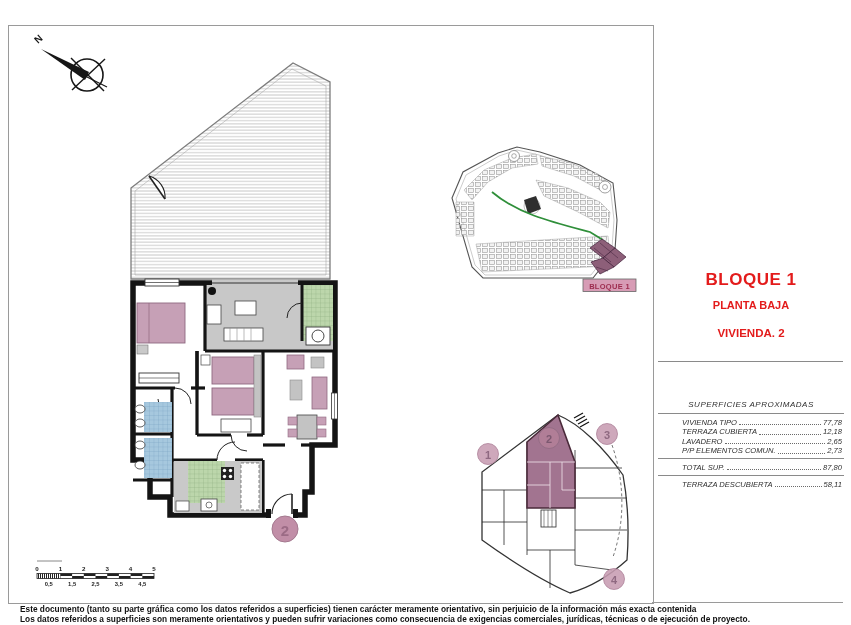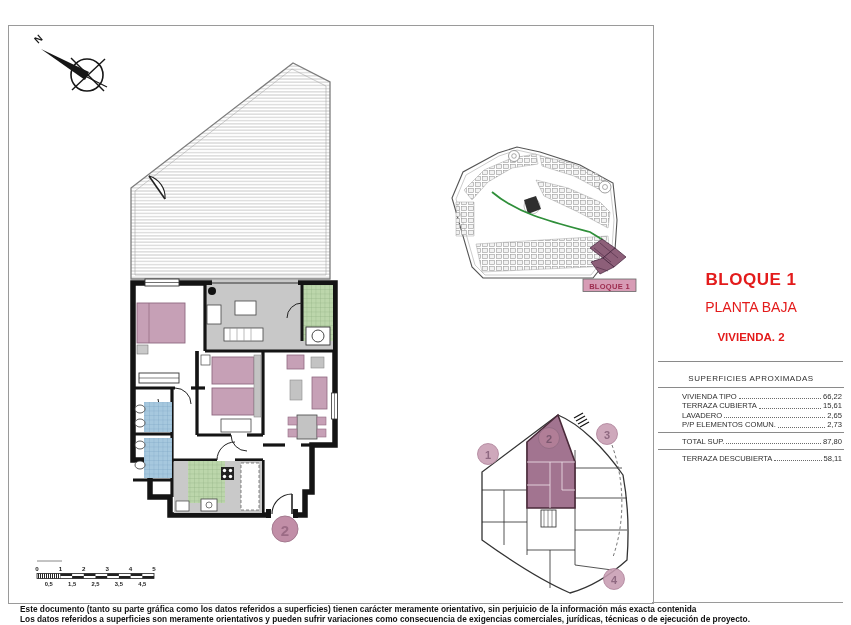--- a/index.html
+++ b/index.html
@@ -5,26 +5,26 @@
   html,body{margin:0;padding:0;background:#fff;}
   .page{position:relative;width:851px;height:625px;background:#fff;overflow:hidden;
         font-family:"Liberation Sans",sans-serif;}
   .abs{position:absolute;}
   .frame{left:8px;top:25px;width:644px;height:577px;border:1px solid #9a9a9a;}
   .bottom-rule{left:652px;top:602px;width:191px;height:0;border-top:1px solid #9a9a9a;}
 
   
   .title-col{left:655px;top:270px;width:192px;text-align:center;color:#e31b1b;}
   .t-block{font-size:17px;font-weight:bold;letter-spacing:.5px;}
-  .t-floor{margin-top:9px;font-size:14px;font-weight:normal;}
+  .t-floor{margin-top:9px;font-size:11px;font-weight:bold;}
   .t-unit{margin-top:16px;font-size:11.5px;font-weight:bold;}
   .col-rule{left:658px;top:361px;width:185px;border-top:1px solid #8a8a8a;}
 
   
-  .stable{left:658px;top:374px;width:186px;color:#2e2e2e;}
+  .stable{left:658px;top:400px;width:186px;color:#2e2e2e;font-style:italic;}
   .s-head{text-align:center;font-size:8px;letter-spacing:.5px;margin-bottom:4px;}
   .s-line{border-top:1px solid #8a8a8a;margin:3px 0;}
   .s-row{display:flex;align-items:flex-end;font-size:7.6px;height:9.6px;padding:0 2px 0 24px;justify-content:space-between;}
   .s-row .dots{flex:1;border-bottom:1.2px dotted #6b6b6b;margin:0 2px 1.5px;}
 
   
   .disc{left:20px;width:820px;font-size:8.3px;font-weight:bold;color:#111;line-height:10px;}
   .d1{top:604px;} .d2{top:614px;}
 
   svg text{font-family:"Liberation Sans",sans-serif;}
@@ -229,26 +229,26 @@
     <div class="t-unit">VIVIENDA. 2</div>
   </div>
   <div class="abs col-rule"></div>
 
   <div class="abs stable">
     <div class="s-head">SUPERFICIES APROXIMADAS</div>
     <div class="s-line"></div>
     <div class="s-row">
       <span>VIVIENDA TIPO</span>
       <span class="dots"></span>
-      <span>66,22</span>
+      <span>77,78</span>
     </div>
     <div class="s-row">
       <span>TERRAZA CUBIERTA</span>
       <span class="dots"></span>
-      <span>15,61</span>
+      <span>12,18</span>
     </div>
     <div class="s-row">
       <span>LAVADERO</span>
       <span class="dots"></span>
       <span>2,65</span>
     </div>
     <div class="s-row">
       <span>P/P ELEMENTOS COMUN.</span>
       <span class="dots"></span>
       <span>2,73</span>

